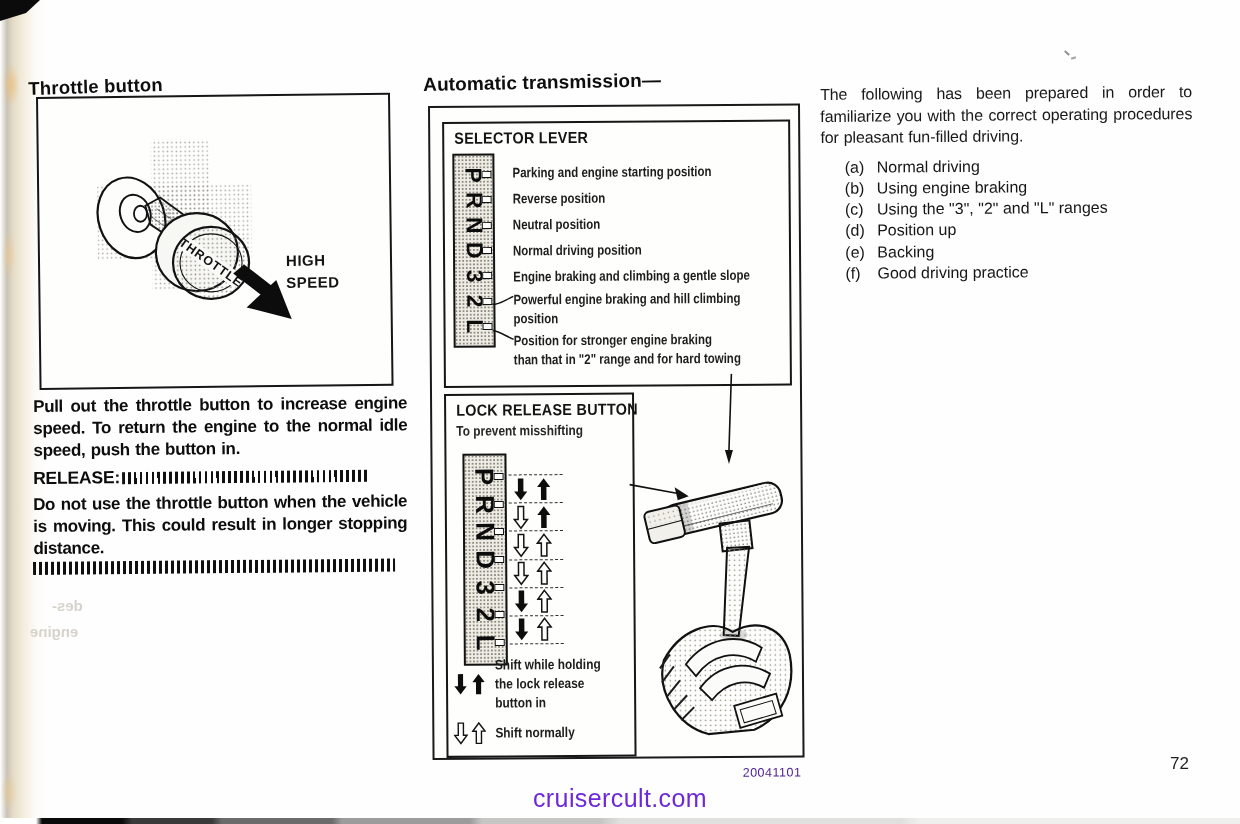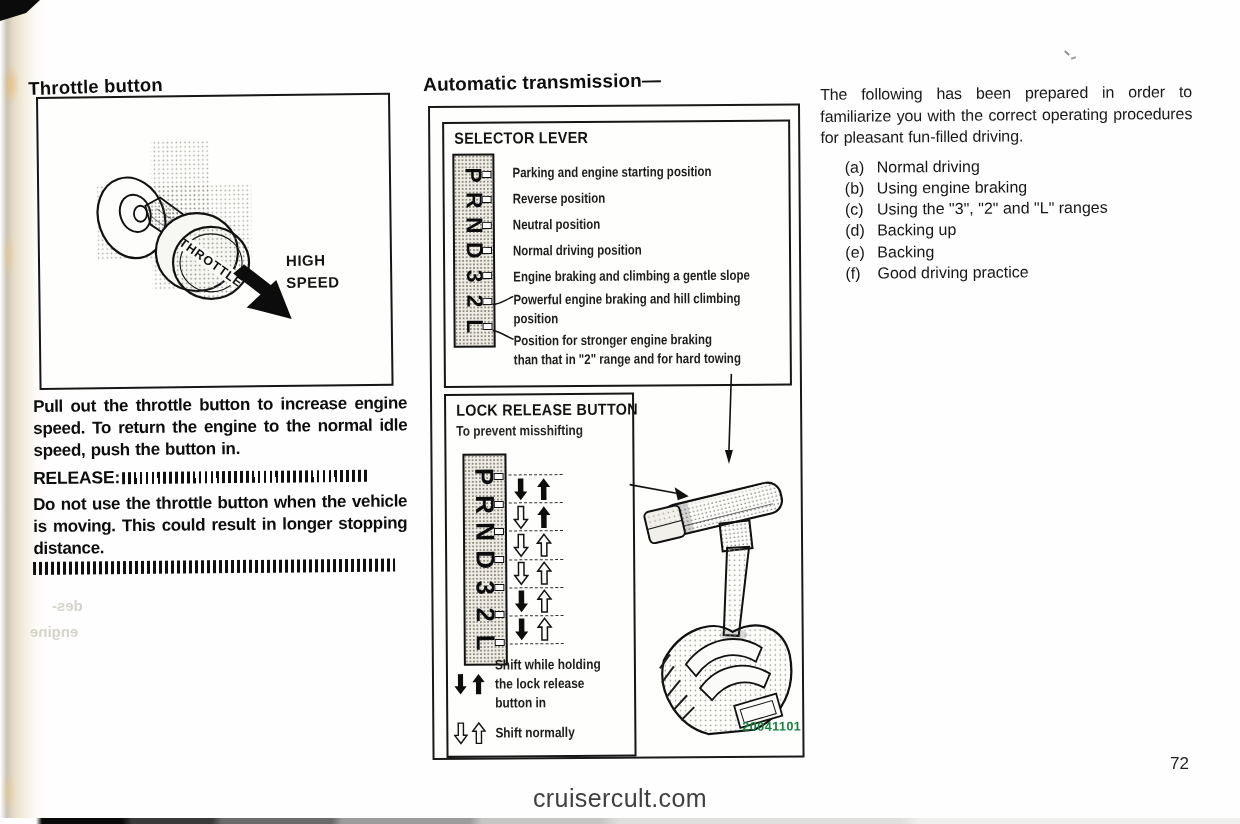--- a/index.html
+++ b/index.html
@@ -55,35 +55,35 @@
 
   .shifts{position:absolute;left:62px;top:79px;width:54px;height:170px;display:flex;flex-direction:column;border-bottom:1.6px dashed #2c2c2c;box-sizing:border-box;}
   .shift-pair{flex:1;display:flex;align-items:center;gap:7px;padding-left:4px;border-top:1.6px dashed #2c2c2c;}
   .legend{position:absolute;left:5px;top:260px;width:172px;}
   .legend-row{display:flex;align-items:center;gap:6px;margin-bottom:8px;}
   .legend-icon{display:flex;gap:3px;flex:0 0 36px;justify-content:flex-start;}
   .legend-text{font-size:14px;font-weight:700;line-height:19px;color:#1d1d1d;transform:scaleX(.85);transform-origin:0 50%;white-space:pre-line;width:150px;}
 
   .lever-svg{position:absolute;left:200px;top:318px;}
   .connectors{position:absolute;left:167px;top:266px;pointer-events:none;}
-  .fig-num{position:absolute;left:308px;top:614px;font-size:12.5px;font-weight:700;color:#15803d;letter-spacing:.5px;}
+  .fig-num{position:absolute;left:308px;top:660px;font-size:12.5px;font-weight:400;color:#4c1d95;letter-spacing:.5px;}
 
   
   .driving{position:absolute;left:820px;top:84px;width:372px;transform:rotate(-.45deg);transform-origin:0 0;z-index:2;}
   .intro{margin:0;font-size:16px;line-height:21.5px;text-align:justify;color:#191919;letter-spacing:-.1px;word-spacing:.5px;}
   .dlist{margin-top:8px;padding-left:24px;}
   .drow{display:flex;font-size:16px;line-height:21.3px;color:#161616;}
   .dkey{flex:0 0 32px;}
 
   
   .smudge{position:absolute;left:1064px;top:50px;width:14px;height:12px;z-index:2;}
   .smudge::before{content:"";position:absolute;left:0;top:2px;width:6px;height:2px;background:#8f8f8f;transform:rotate(42deg);}
   .smudge::after{content:"";position:absolute;left:7px;top:7px;width:5px;height:2px;background:#a5a5a5;transform:rotate(-18deg);}
   .pagenum{position:absolute;left:1170px;top:754px;font-size:17px;color:#1f1f1f;z-index:2;}
-  .watermark{position:absolute;left:0;top:784px;width:1240px;text-align:center;font-size:25px;color:#404040;letter-spacing:.4px;z-index:2;}
+  .watermark{position:absolute;left:0;top:784px;width:1240px;text-align:center;font-size:25px;color:#6d28d9;letter-spacing:.4px;z-index:2;}
 
   svg text{font-family:"Liberation Sans",sans-serif;}
 </style>
 </head>
 <body>
 
 <div class="page">
 
   <div class="edge-left"></div>
   <div class="corner-tl"></div>
@@ -359,21 +359,21 @@
       <div class="drow">
           <span class="dkey">(b)</span>
           <span class="dtext">Using engine braking</span>
         </div>
       <div class="drow">
           <span class="dkey">(c)</span>
           <span class="dtext">Using the "3", "2" and "L" ranges</span>
         </div>
       <div class="drow">
           <span class="dkey">(d)</span>
-          <span class="dtext">Backing up</span>
+          <span class="dtext">Position up</span>
         </div>
       <div class="drow">
           <span class="dkey">(e)</span>
           <span class="dtext">Backing</span>
         </div>
       <div class="drow">
           <span class="dkey">(f)</span>
           <span class="dtext">Good driving practice</span>
         </div>
     </div>

